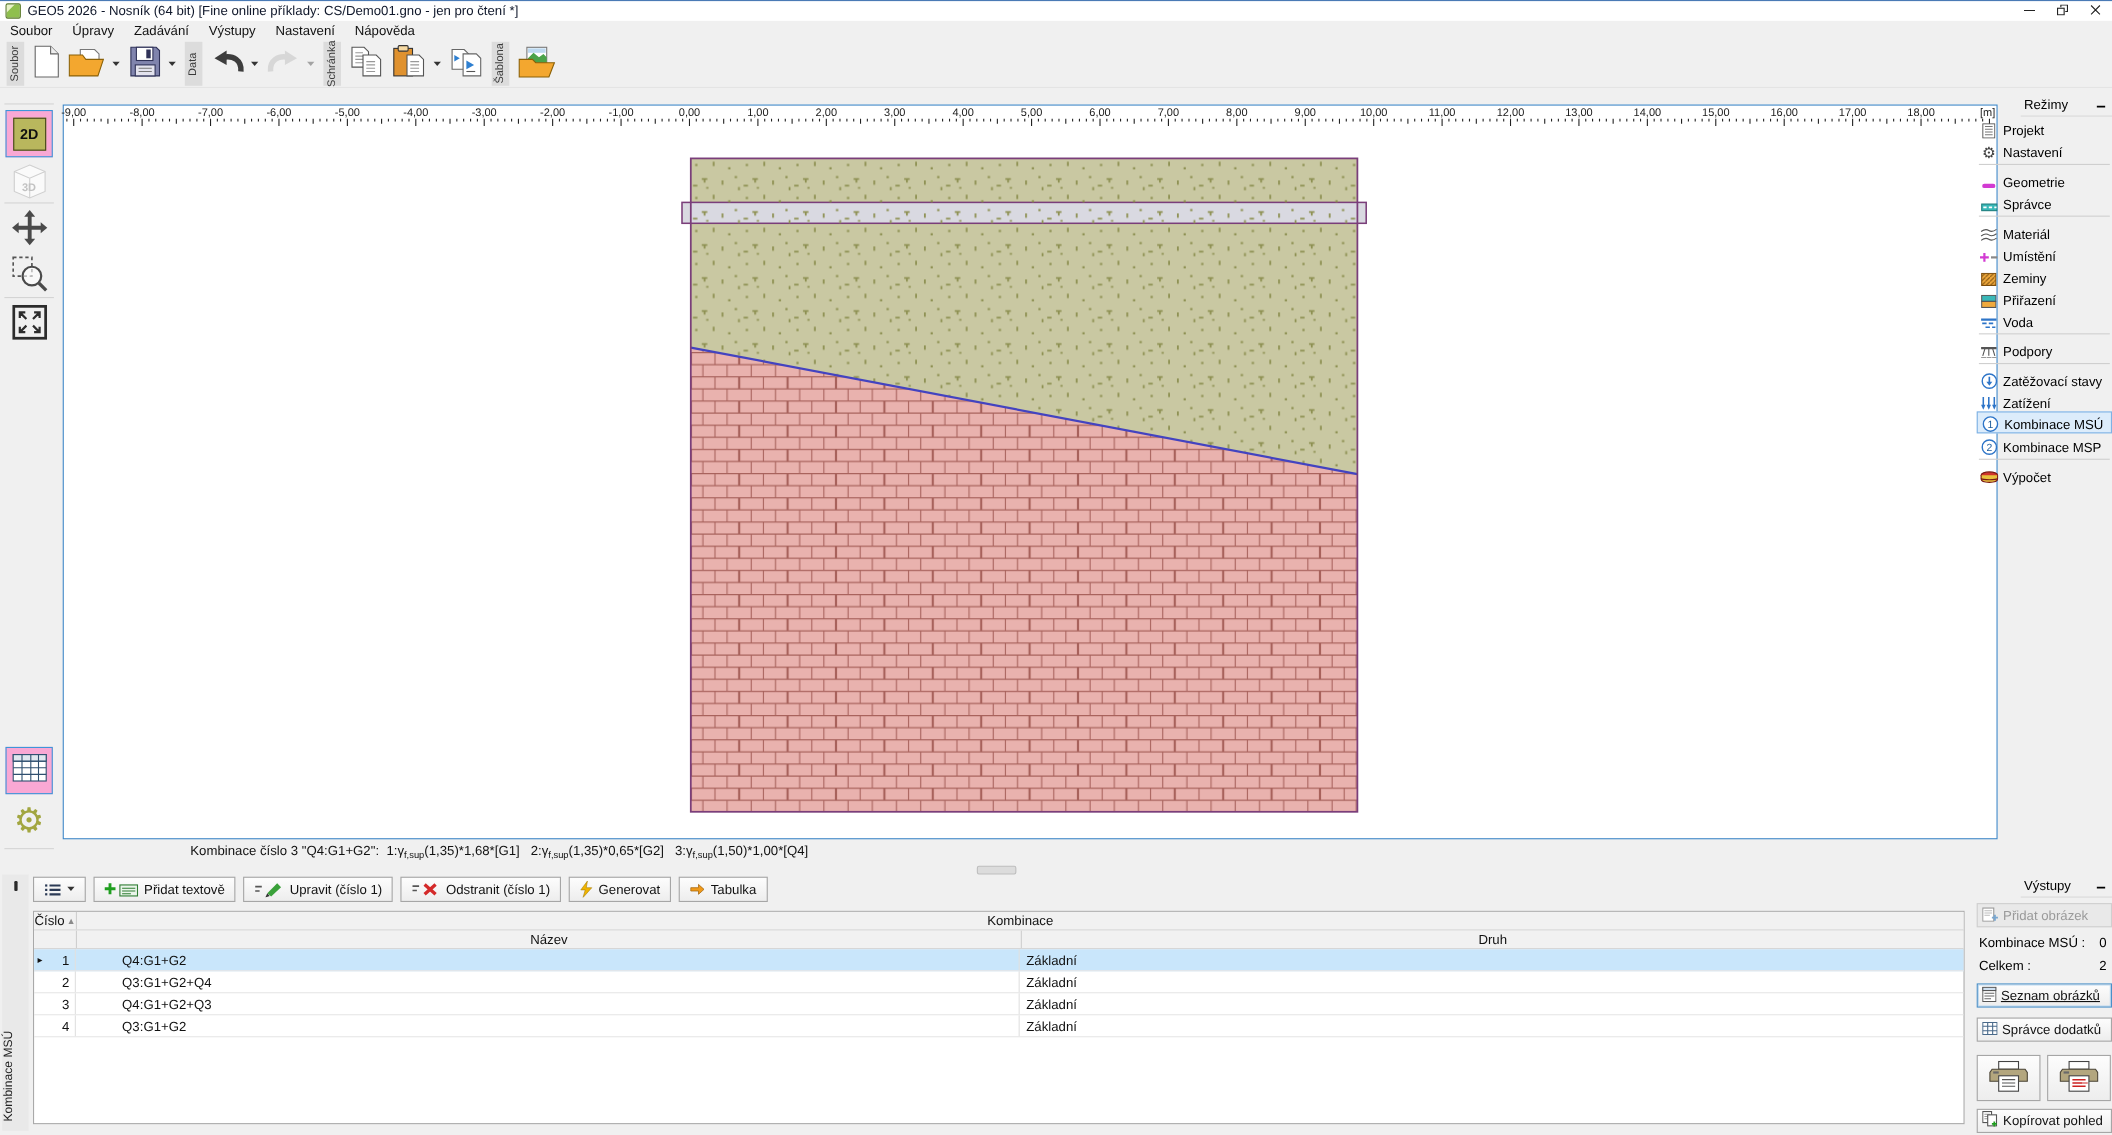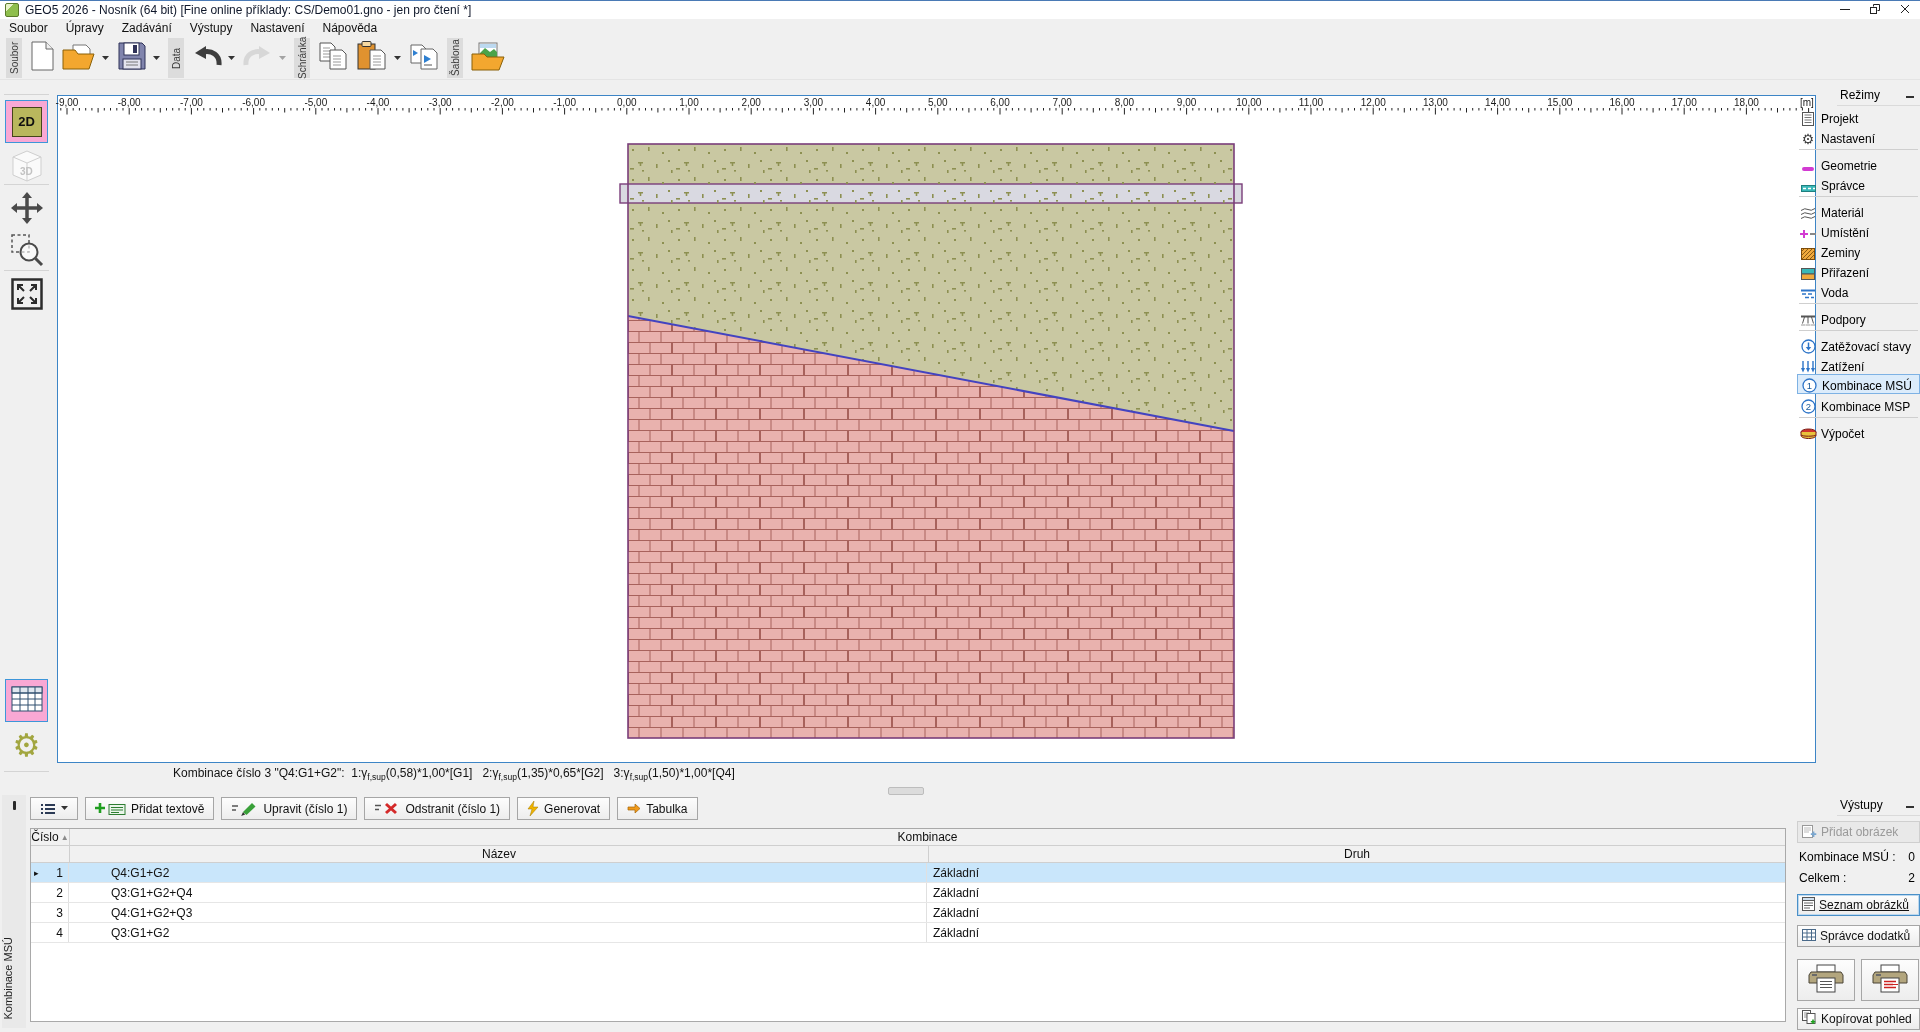--- a/index.html
+++ b/index.html
@@ -342,21 +342,21 @@
       <polygon points="0,172 606,287 606,594 0,594" fill="#e9b2ae"></polygon>
       <polygon points="0,172 606,287 606,594 0,594" fill="url(#bricks)"></polygon>
       <rect x="-8" y="40" width="622" height="19" fill="#d9d9e1" stroke="#7a3e7a" stroke-width="1.4"></rect>
       <rect x="0" y="0" width="606" height="287" fill="url(#speck)" clip-path="url(#oliveclip)"></rect>
       <line x1="0" y1="172" x2="606" y2="287" stroke="#4343c0" stroke-width="2"></line>
       <rect x="0" y="0" width="606" height="594" fill="none" stroke="#7a3e7a" stroke-width="1.6"></rect>
     </svg>
   </div>
 
   <div class="statusrow">
-    <span id="statusline"><span>Kombinace číslo 3 "Q4:G1+G2":  1:γ</span><sub>f,sup</sub><span>(0,58)*1,00*[G1]   2:γ</span><sub>f,sup</sub><span>(1,35)*0,65*[G2]   3:γ</span><sub>f,sup</sub><span>(1,50)*1,00*[Q4]</span></span>
+    <span id="statusline"><span>Kombinace číslo 3 "Q4:G1+G2":  1:γ</span><sub>f,sup</sub><span>(1,35)*1,68*[G1]   2:γ</span><sub>f,sup</sub><span>(1,35)*0,65*[G2]   3:γ</span><sub>f,sup</sub><span>(1,50)*1,00*[Q4]</span></span>
   </div>
 
   <div class="splitter">
     <div class="grip"></div>
   </div>
 
   <div class="framestrip">
     <div class="pin"></div>
     <div class="vlabel">Kombinace MSÚ</div>
   </div>

